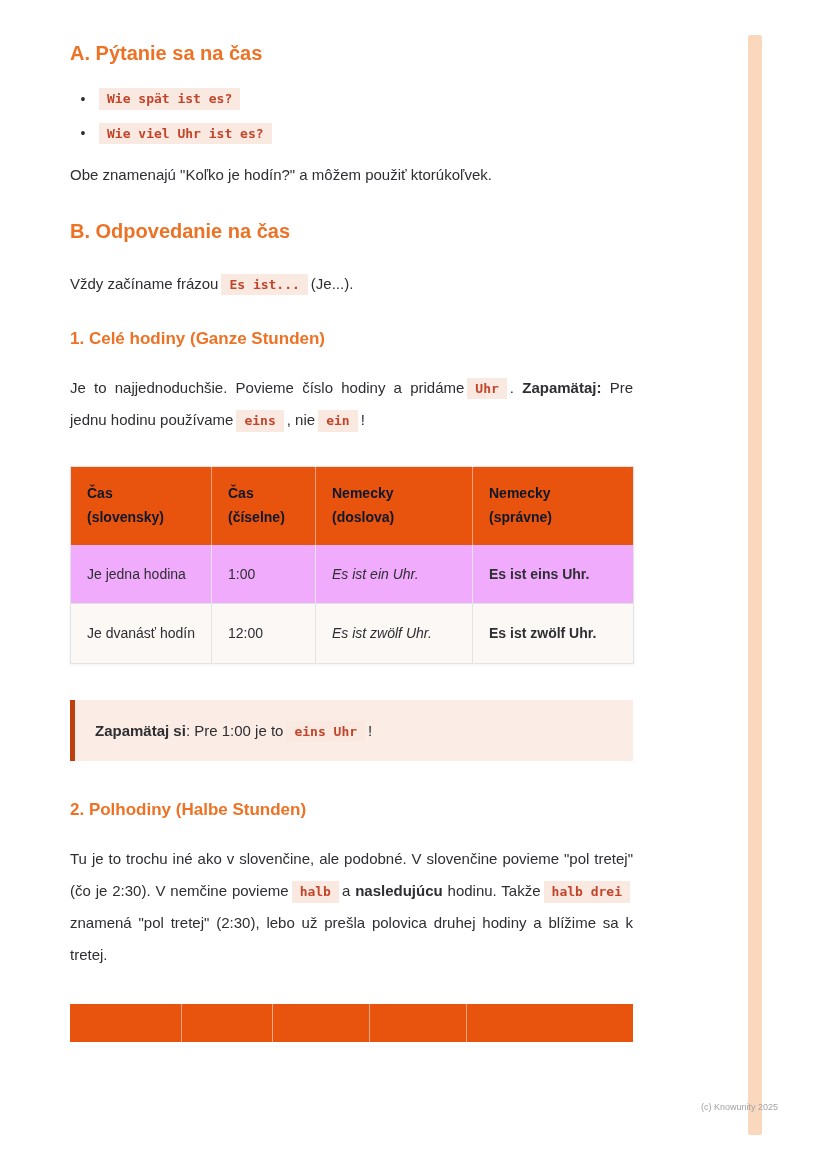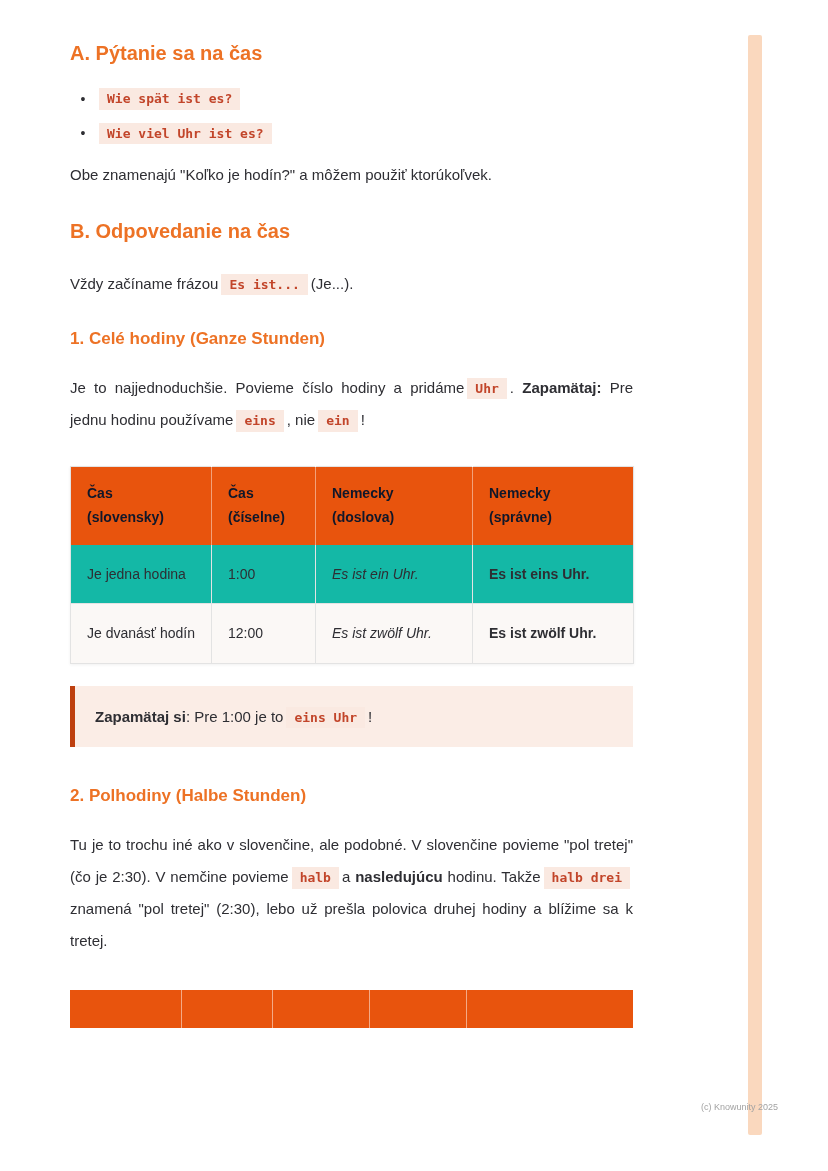--- a/index.html
+++ b/index.html
@@ -64,29 +64,29 @@
   table.t1 thead th{
     background:var(--accent-table);color:#0f172a;text-align:left;
     font-size:14px;font-weight:bold;padding:15px 16px;line-height:1.7;
     border-right:1px solid rgba(255,255,255,0.45);vertical-align:top;
   }
   table.t1 thead th:last-child{border-right:none;}
   .th-line{display:block;}
   table.t1 tbody td{
     font-size:14px;padding:19px 16px;line-height:1.45;vertical-align:middle;
     border-bottom:1px solid #e3e3e3;border-right:1px solid #e3e3e3;color:#2e2e33;
-    background:#14b8a6;
+    background:#f0abfc;
   }
   table.t1 tbody tr:nth-child(even) td{background:#fbf8f6;}
   table.t1 tbody td:last-child{border-right:none;}
   table.t1 tbody tr:last-child td{border-bottom:none;}
   td.lit{font-style:italic;color:#3c3c42;}
   td.ok{font-weight:bold;}
   .callout{
-    margin:22px 0 0 0;background:var(--callout-bg);
+    margin:36px 0 0 0;background:var(--callout-bg);
     border-left:5px solid var(--callout-border);
     padding:17px 20px;font-size:15px;line-height:1.8;
   }
   .t2-header{
     margin-top:32px;width:563px;height:38px;background:var(--accent-table);
     display:flex;
   }
   .t2c{height:100%;border-right:1px solid rgba(255,255,255,0.5);}
   .t2c:last-child{border-right:none;}
   .t2c.w1{width:112px;} .t2c.w2{width:91px;} .t2c.w3{width:97px;}

